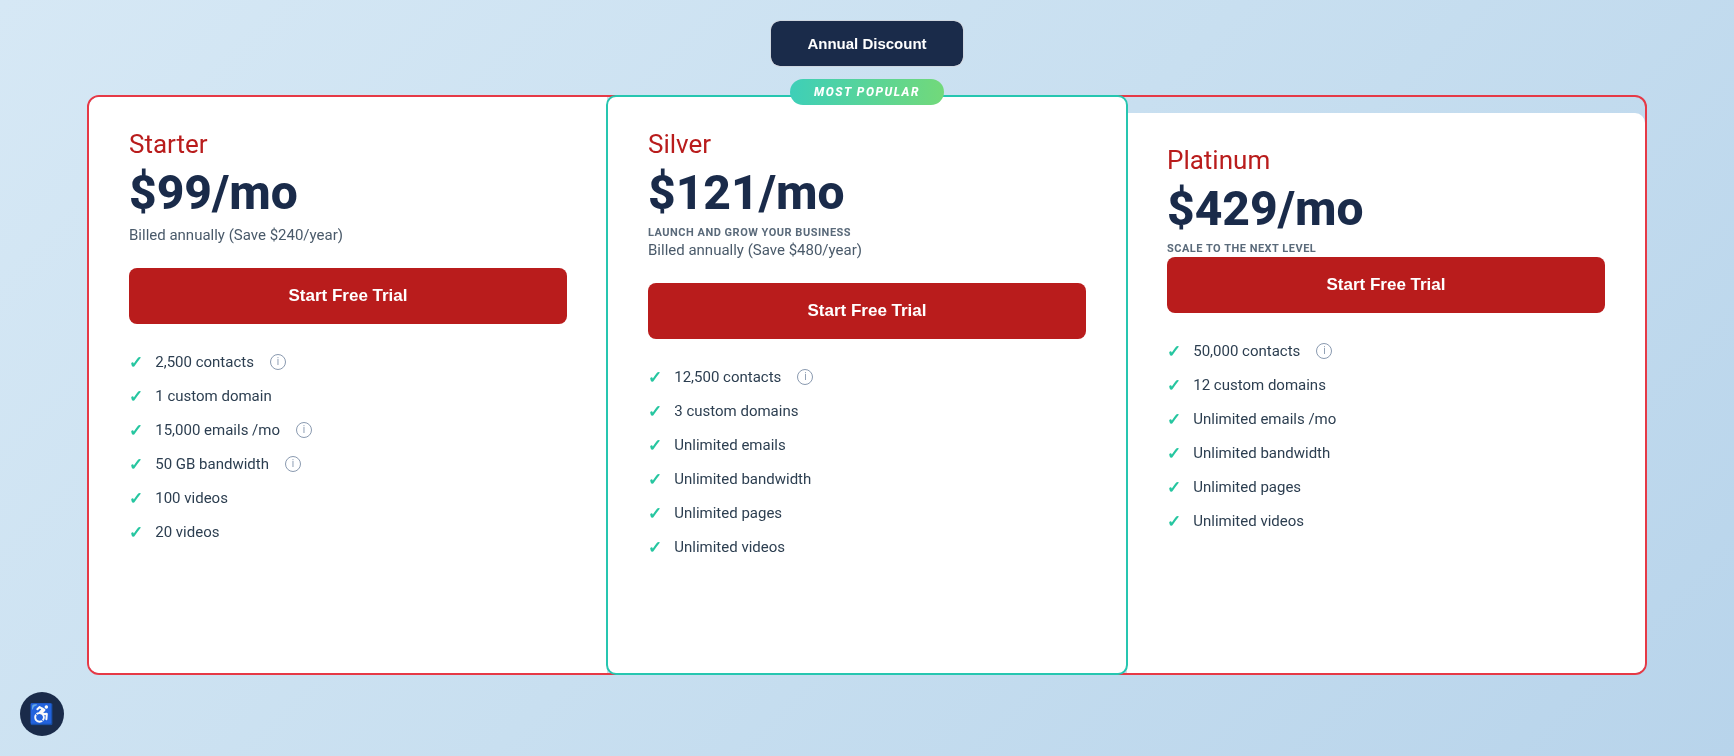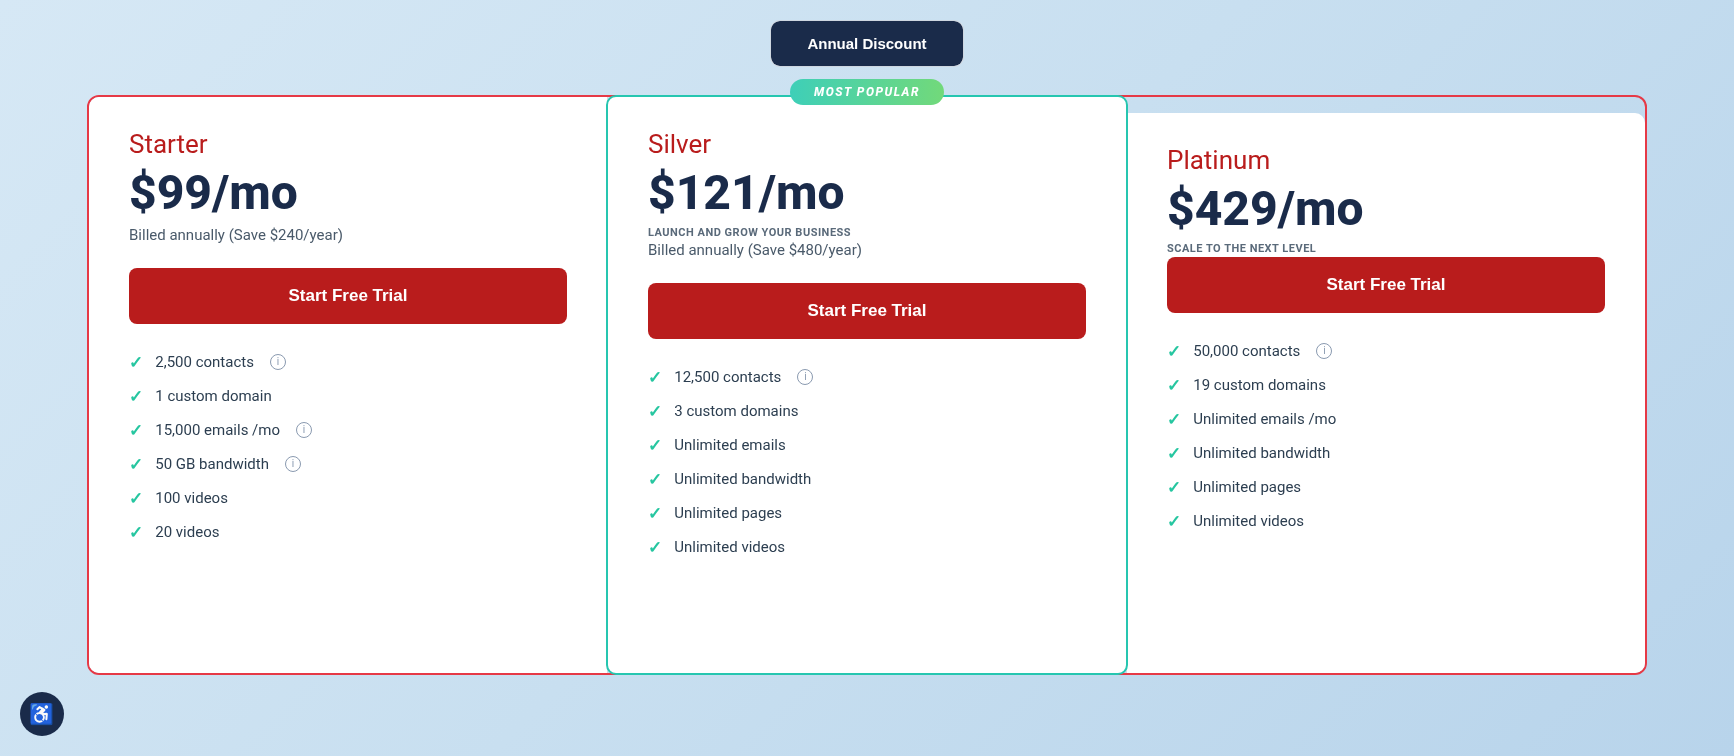--- a/index.html
+++ b/index.html
@@ -290,21 +290,21 @@
     <div class="plan-tagline">SCALE TO THE NEXT LEVEL</div>
     <button class="trial-btn">Start Free Trial</button>
     <ul class="features-list">
       <li class="feature-item">
         <span class="check-icon">✓</span>
         <span>50,000 contacts</span>
         <span class="info-icon">i</span>
       </li>
       <li class="feature-item">
         <span class="check-icon">✓</span>
-        <span>19 custom domains</span>
+        <span>12 custom domains</span>
       </li>
       <li class="feature-item">
         <span class="check-icon">✓</span>
         <span>Unlimited emails /mo</span>
       </li>
       <li class="feature-item">
         <span class="check-icon">✓</span>
         <span>Unlimited bandwidth</span>
       </li>
       <li class="feature-item">

